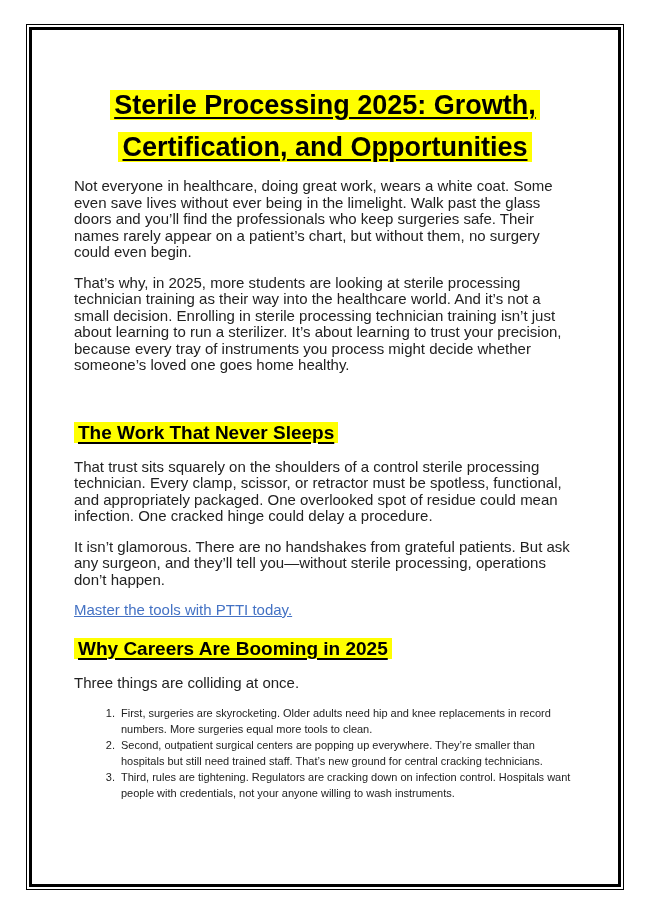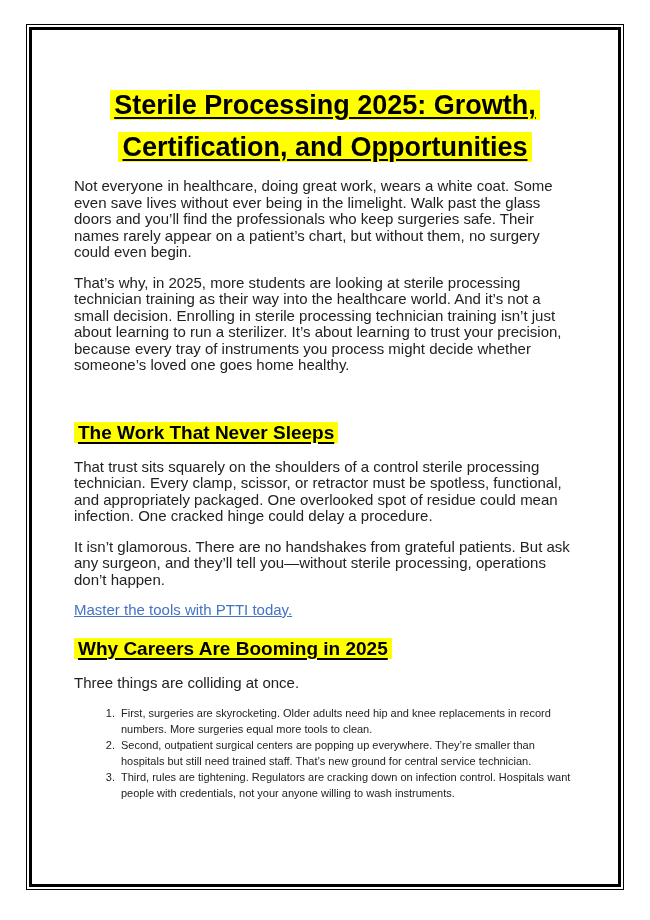--- a/index.html
+++ b/index.html
@@ -96,18 +96,18 @@
     <p class="para">It isn’t glamorous. There are no handshakes from grateful patients. But ask any surgeon, and they’ll tell you—without sterile processing, operations don’t happen.</p>
 
     <p class="para"><a class="link" href="#">Master the tools with PTTI today.</a></p>
 
     <h2 class="h2 h2-second"><span class="hl">Why Careers Are Booming in 2025</span></h2>
 
     <p class="para">Three things are colliding at once.</p>
 
     <ol class="num-list">
       <li class="list-item">First, surgeries are skyrocketing. Older adults need hip and knee replacements in record numbers. More surgeries equal more tools to clean.</li>
-      <li class="list-item">Second, outpatient surgical centers are popping up everywhere. They’re smaller than hospitals but still need trained staff. That’s new ground for <b>central service technician</b>.</li>
+      <li class="list-item">Second, outpatient surgical centers are popping up everywhere. They’re smaller than hospitals but still need trained staff. That’s new ground for <b>central cracking technicians</b>.</li>
       <li class="list-item">Third, rules are tightening. Regulators are cracking down on infection control. Hospitals want people with credentials, not your anyone willing to wash instruments.</li>
     </ol>
 
   </div>
 </div>
 
 </body></html>

